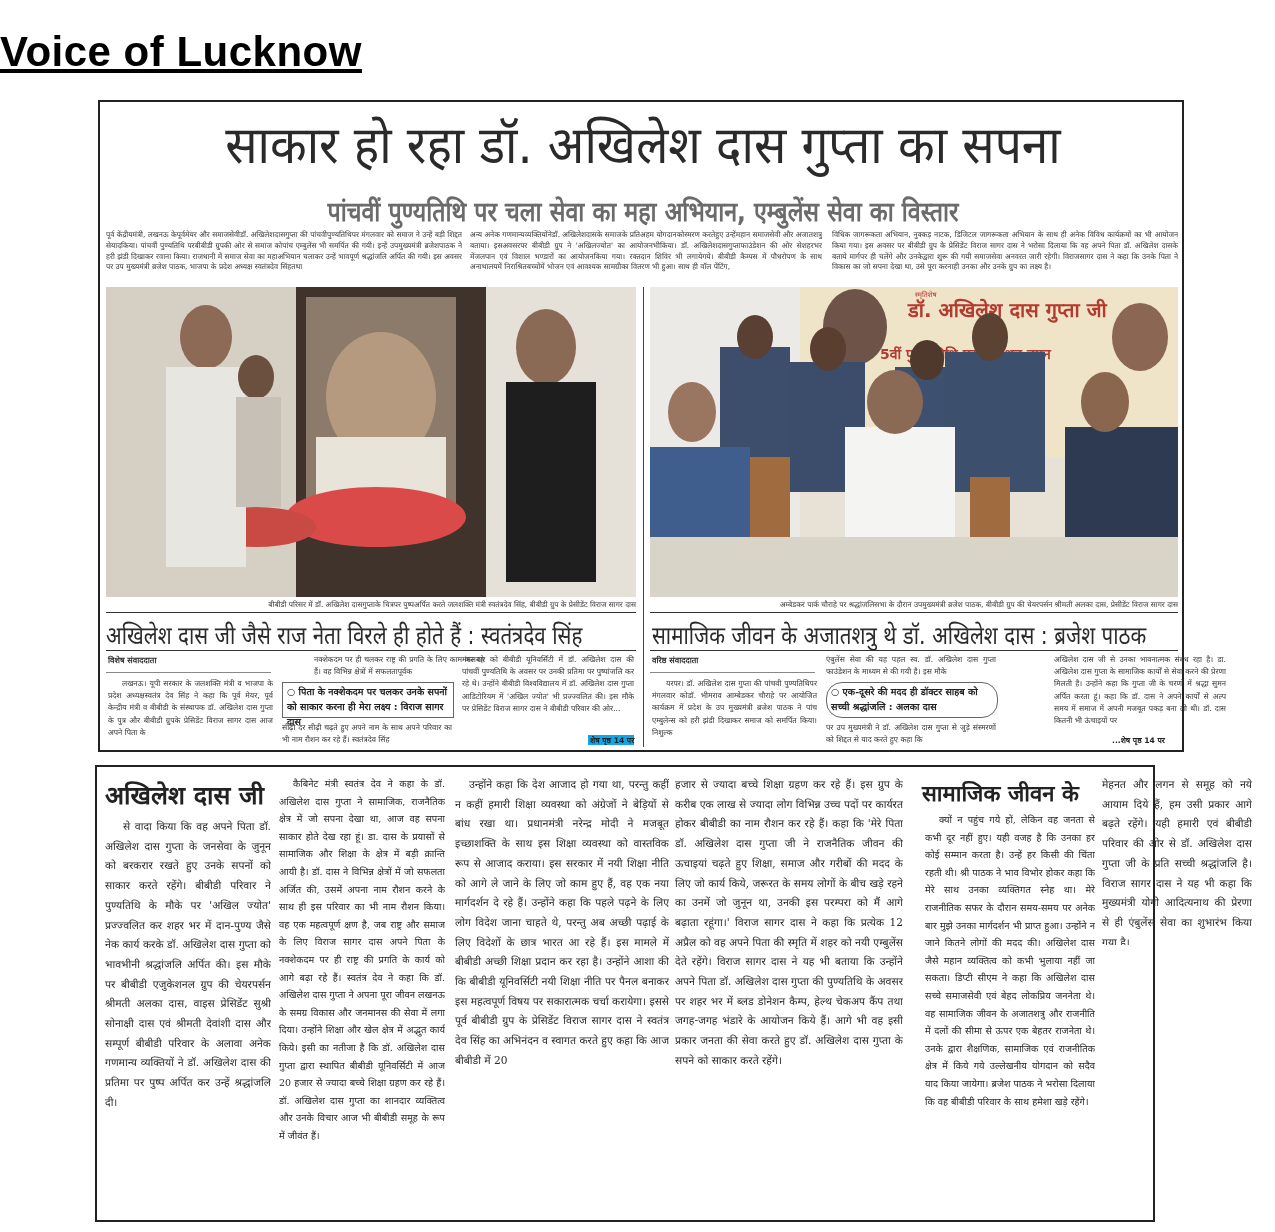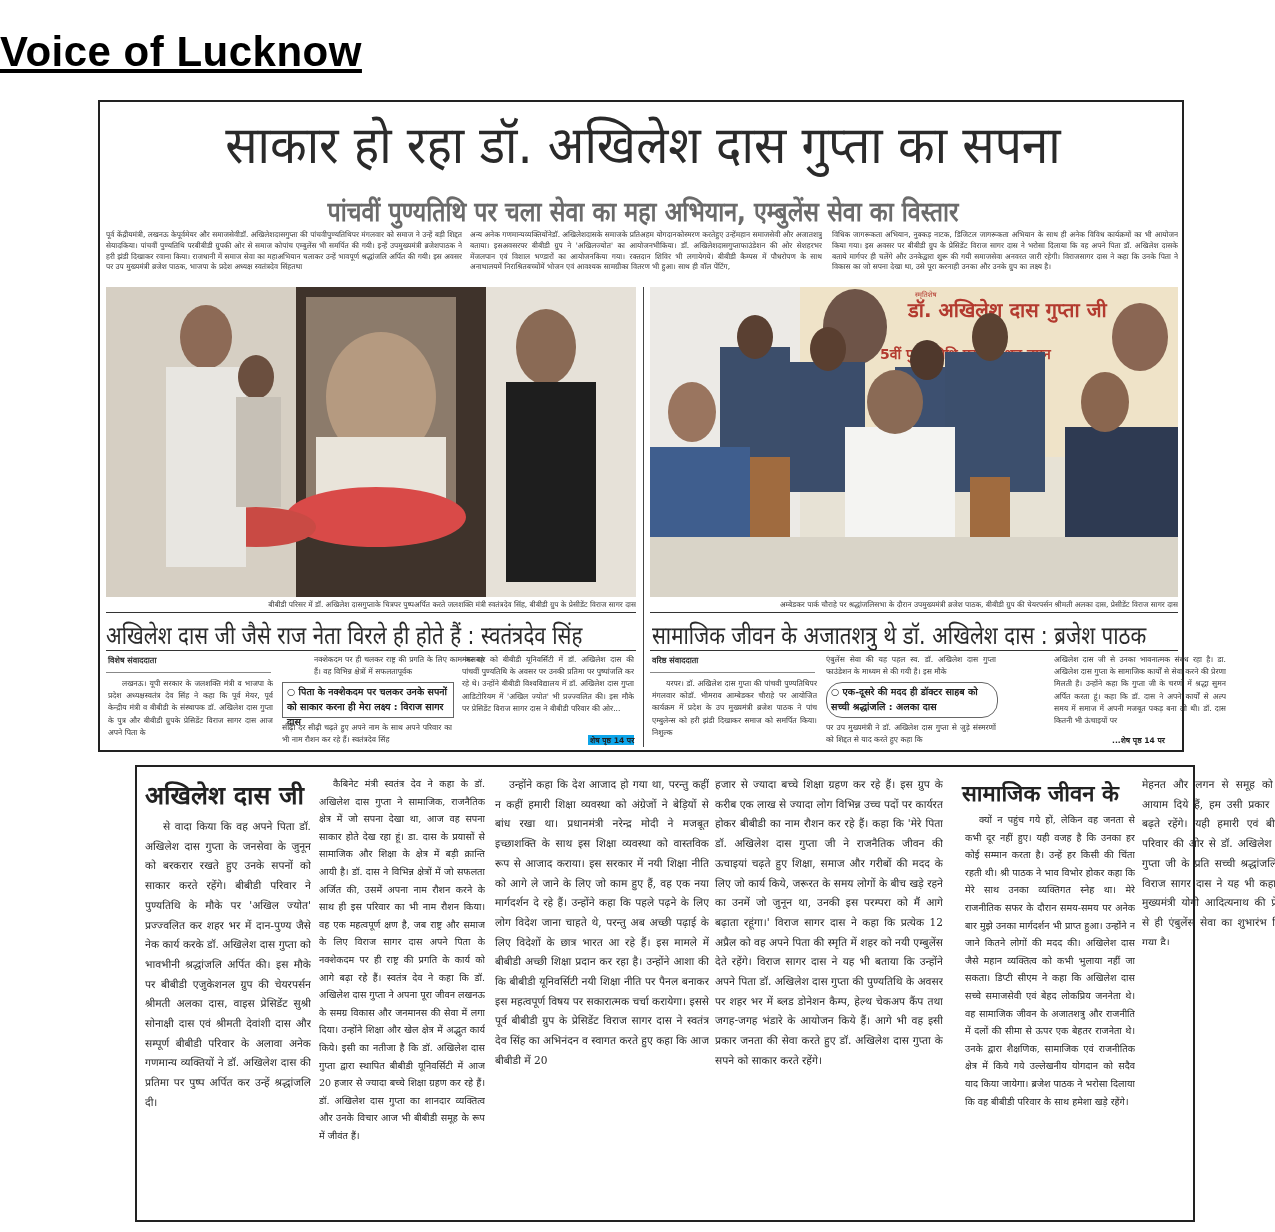--- a/index.html
+++ b/index.html
@@ -10,21 +10,21 @@
   .subhead{position:absolute;left:8px;top:90px;width:1070px;text-align:center;font-size:27px;font-weight:bold;color:#6b6b6b;white-space:nowrap;transform:scaleX(0.86);transform-origin:center;}
   .intro{position:absolute;top:128px;font-size:7.4px;line-height:10.8px;color:#333;overflow:hidden;height:44px;text-align:justify;}
   .photo{position:absolute;top:185px;height:310px;overflow:hidden;}
   .caption{position:absolute;top:497px;font-size:7.4px;color:#333;white-space:nowrap;overflow:hidden;text-align:right;}
   .rule{position:absolute;height:1px;background:#333;}
   .subhl{position:absolute;top:515px;font-size:25px;color:#2a2a2a;white-space:nowrap;transform-origin:left center;}
   .byline{position:absolute;top:552px;font-size:8px;color:#333;font-weight:bold;}
   .col{position:absolute;font-size:7.6px;line-height:12.2px;color:#333;text-align:justify;overflow:hidden;}
   .pullquote{position:absolute;border:1.5px solid #666;font-size:9.5px;line-height:15px;color:#222;font-weight:bold;padding:1px 4px;box-sizing:border-box;}
   .vdiv{position:absolute;width:1px;background:#444;}
-  .clip2{position:absolute;left:95px;top:765px;width:1060px;height:457px;border:2px solid #222;box-sizing:border-box;background:#fff;margin-left:40px;}
+  .clip2{position:absolute;left:95px;top:765px;width:1060px;height:457px;border:2px solid #222;box-sizing:border-box;background:#fff;}
   .c2head{position:absolute;font-size:25px;font-weight:bold;color:#222;white-space:nowrap;}
   .c2col{position:absolute;font-size:10.6px;line-height:19.7px;color:#2a2a2a;text-align:justify;overflow:hidden;}
   .c2col.serif{font-family:"DejaVu Serif",serif;}
   .c2col.sm{font-size:9.5px;line-height:17.6px;}
 </style>
 </head>
 <body>
 
 <div class="masthead">Voice of Lucknow</div>
 

